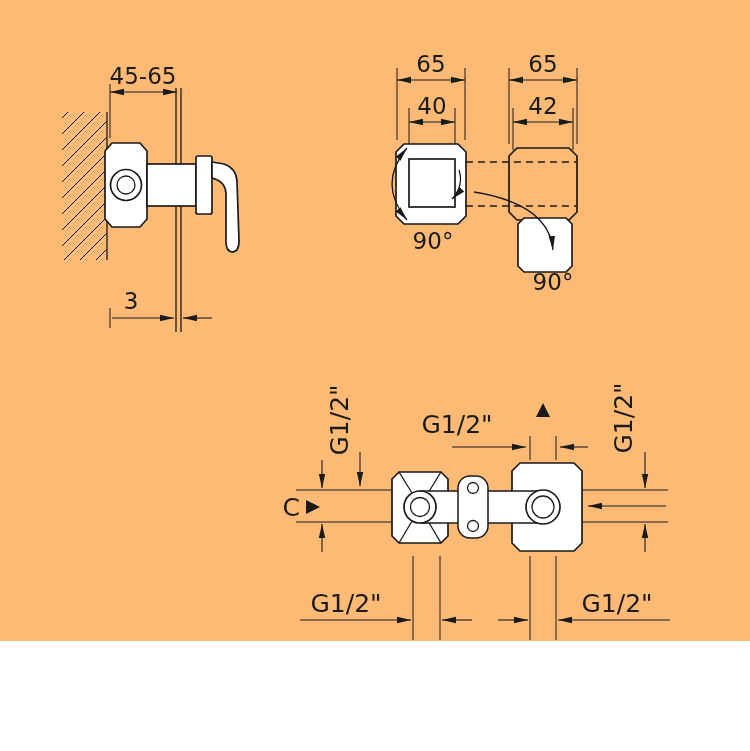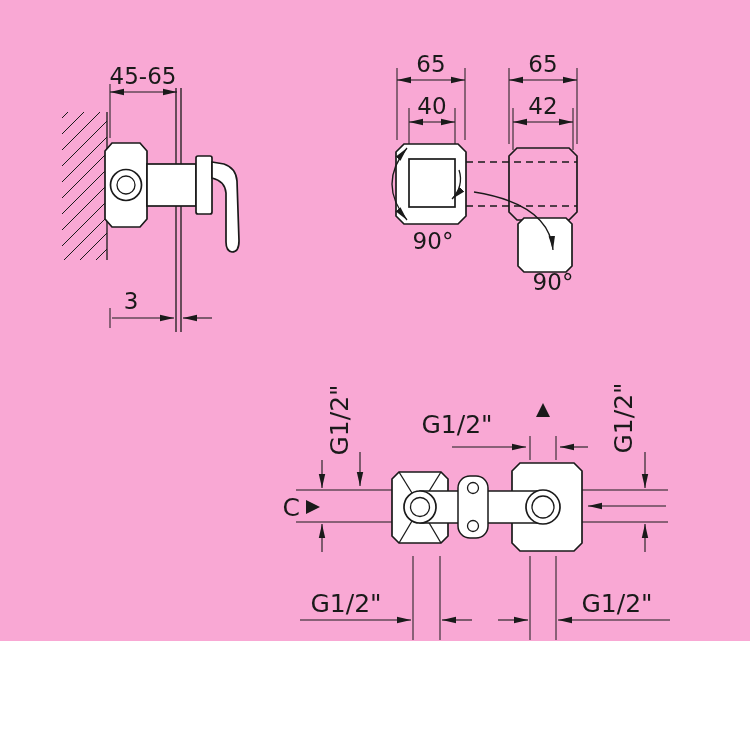--- a/index.html
+++ b/index.html
@@ -1,17 +1,17 @@
 <!DOCTYPE html>
 <html><head>
 <meta charset="utf-8">
 <style>
   html,body { margin:0; padding:0; background:#ffffff; }
   .canvas {
-    position:relative; width:750px; height:641px; background:#f9a8d4;
+    position:relative; width:750px; height:641px; background:#fdba74;
     font-family:"DejaVu Sans","Liberation Sans",sans-serif;
   }
   svg { display:block; }
   svg text {
     font-family:"DejaVu Sans","Liberation Sans",sans-serif;
     fill:#1a1a1a;
   }
   .t23 { font-size:23px; }
   .t25 { font-size:25px; }
   .obj   { stroke:#1a1a1a; stroke-width:1.7; fill:#ffffff; stroke-linejoin:miter; }

